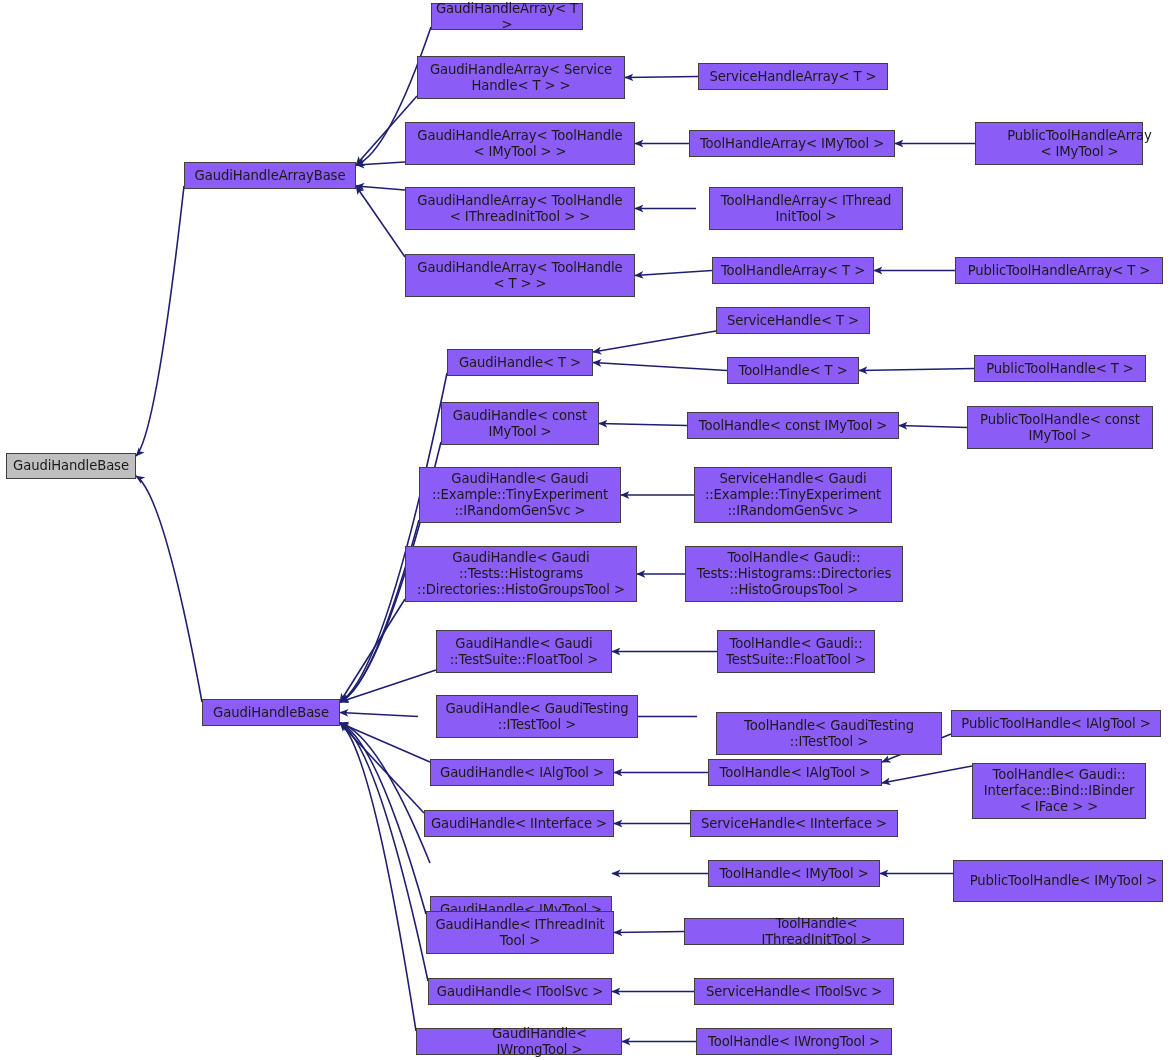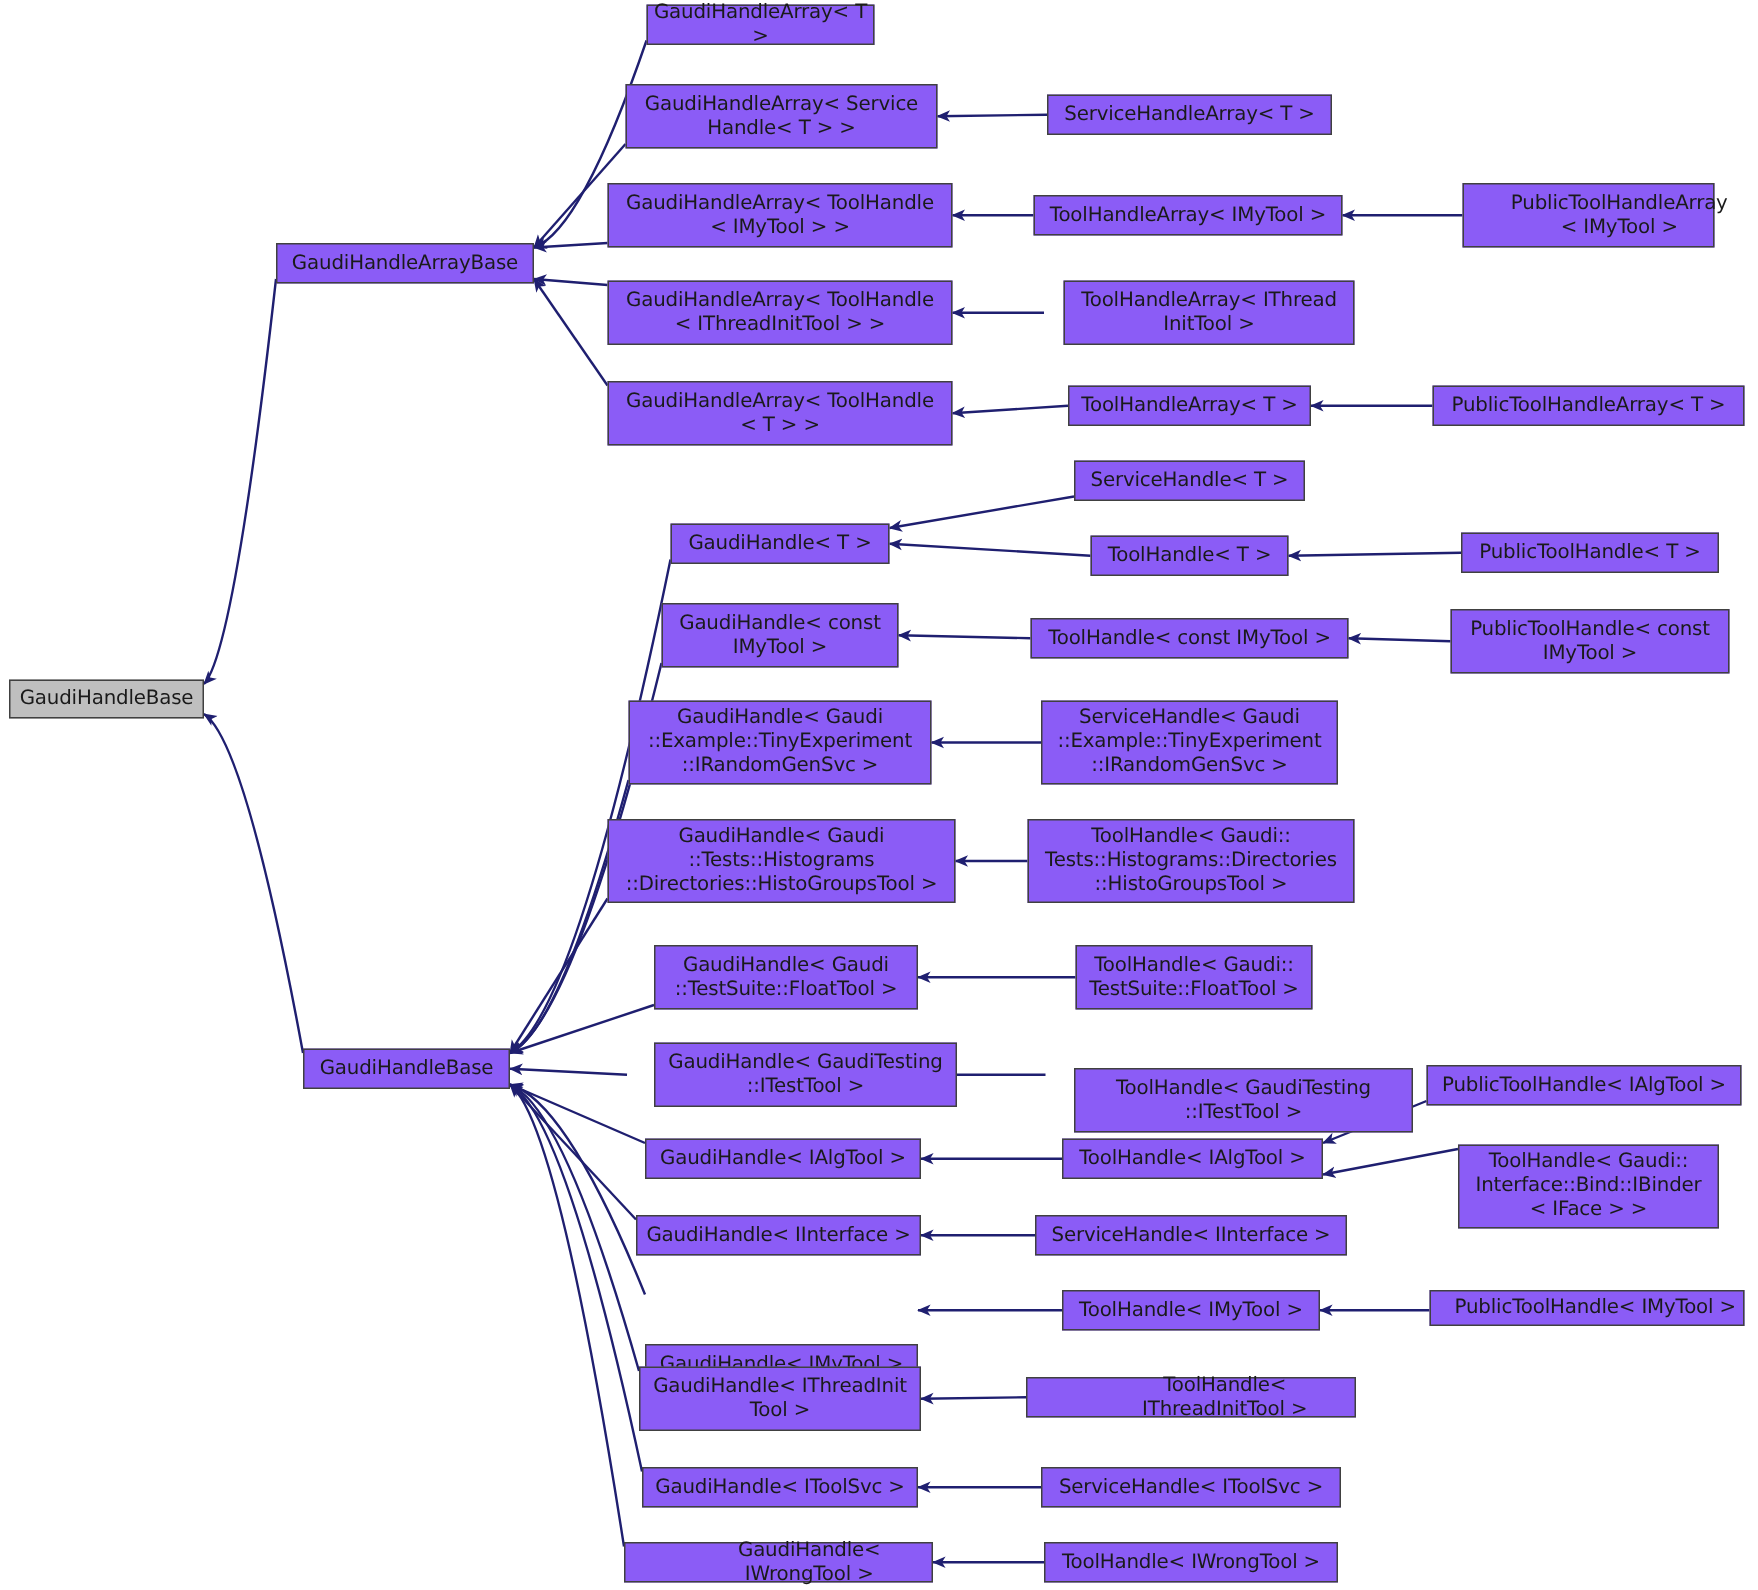--- a/index.html
+++ b/index.html
@@ -158,15 +158,15 @@
       <div class="node" style="left: 684px; top: 918px; width: 220px; height: 27px; padding-left: 48px;">ToolHandle&lt; IThreadInitTool &gt;</div>
       <div class="node" style="left: 694px; top: 978px; width: 200px; height: 27px;">ServiceHandle&lt; IToolSvc &gt;</div>
       <div class="node" style="left: 696px; top: 1028px; width: 196px; height: 27px;">ToolHandle&lt; IWrongTool &gt;</div>
       <div class="node" style="left: 974px; top: 355px; width: 172px; height: 27px;">PublicToolHandle&lt; T &gt;</div>
       <div class="node" style="left: 967px; top: 406px; width: 186px; height: 43px;">PublicToolHandle&lt; const
 IMyTool &gt;</div>
       <div class="node" style="left: 951px; top: 710px; width: 210px; height: 27px;">PublicToolHandle&lt; IAlgTool &gt;</div>
       <div class="node" style="left: 972px; top: 763px; width: 174px; height: 56px;">ToolHandle&lt; Gaudi::
 Interface::Bind::IBinder
 &lt; IFace &gt; &gt;</div>
-      <div class="node" style="left: 953px; top: 860px; width: 210px; height: 24px; padding-left: 14px;">PublicToolHandle&lt; IMyTool &gt;</div>
+      <div class="node" style="left: 953px; top: 860px; width: 210px; height: 42px; padding-left: 14px;">PublicToolHandle&lt; IMyTool &gt;</div>
     </div>
 </div>
 
 </body></html>

